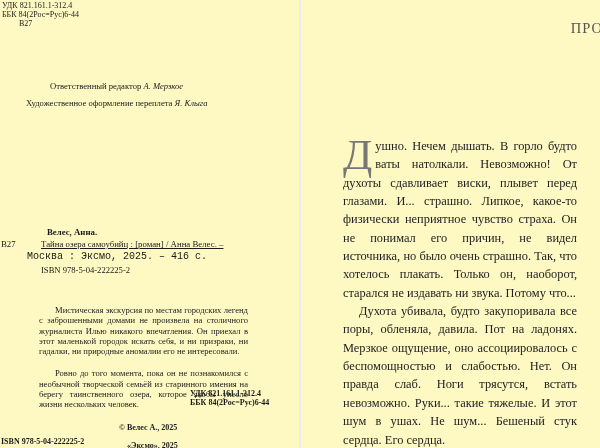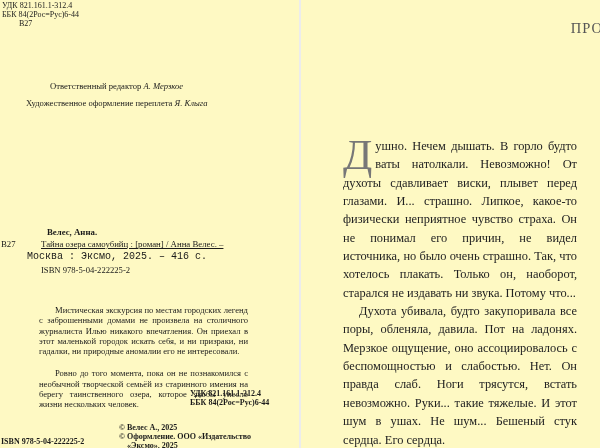--- a/index.html
+++ b/index.html
@@ -48,21 +48,20 @@
   <div class="annot">
     <p>Мистическая экскурсия по местам городских легенд с заброшенными домами не произвела на столичного журналиста Илью никакого впечатления. Он приехал в этот маленькой городок искать себя, и ни призраки, ни гадалки, ни природные аномалии его не интересовали.</p>
     <p>Ровно до того момента, пока он не познакомился с необычной творческой семьёй из старинного имения на берегу таинственного озера, которое якобы унесло жизни нескольких человек.</p>
   </div>
 
   <div class="abs small bold" style="left:190px;top:389px;">УДК 821.161.1-312.4</div>
   <div class="abs small bold" style="left:190px;top:398px;">ББК 84(2Рос=Рус)6-44</div>
 
   <div class="abs small bold" style="left:1px;top:437px;">ISBN 978-5-04-222225-2</div>
   <div class="abs small bold" style="left:119px;top:423px;">© Велес А., 2025</div>
-  <div class="abs small bold" style="left:119px;top:432px;">© Оформление. ООО «Издательство</div>
   <div class="abs small bold" style="left:127px;top:441px;">«Эксмо», 2025</div>
 </div>
 
 <div class="divider"></div>
 
 <div class="page right">
   <div class="prolog-title">ПРОЛОГ</div>
 
   <div class="pro">
     <p class="first"><span class="dropcap">Д</span><span>ушно. Нечем дышать. В горло будто ваты натолкали. Невозможно! От духоты сдавливает виски, плывет перед глазами. И... страшно. Липкое, какое-то физически неприятное чувство страха. Он не понимал его причин, не видел источника, но было очень страшно. Так, что хотелось плакать. Только он, наоборот, старался не издавать ни звука. Потому что...</span></p>

